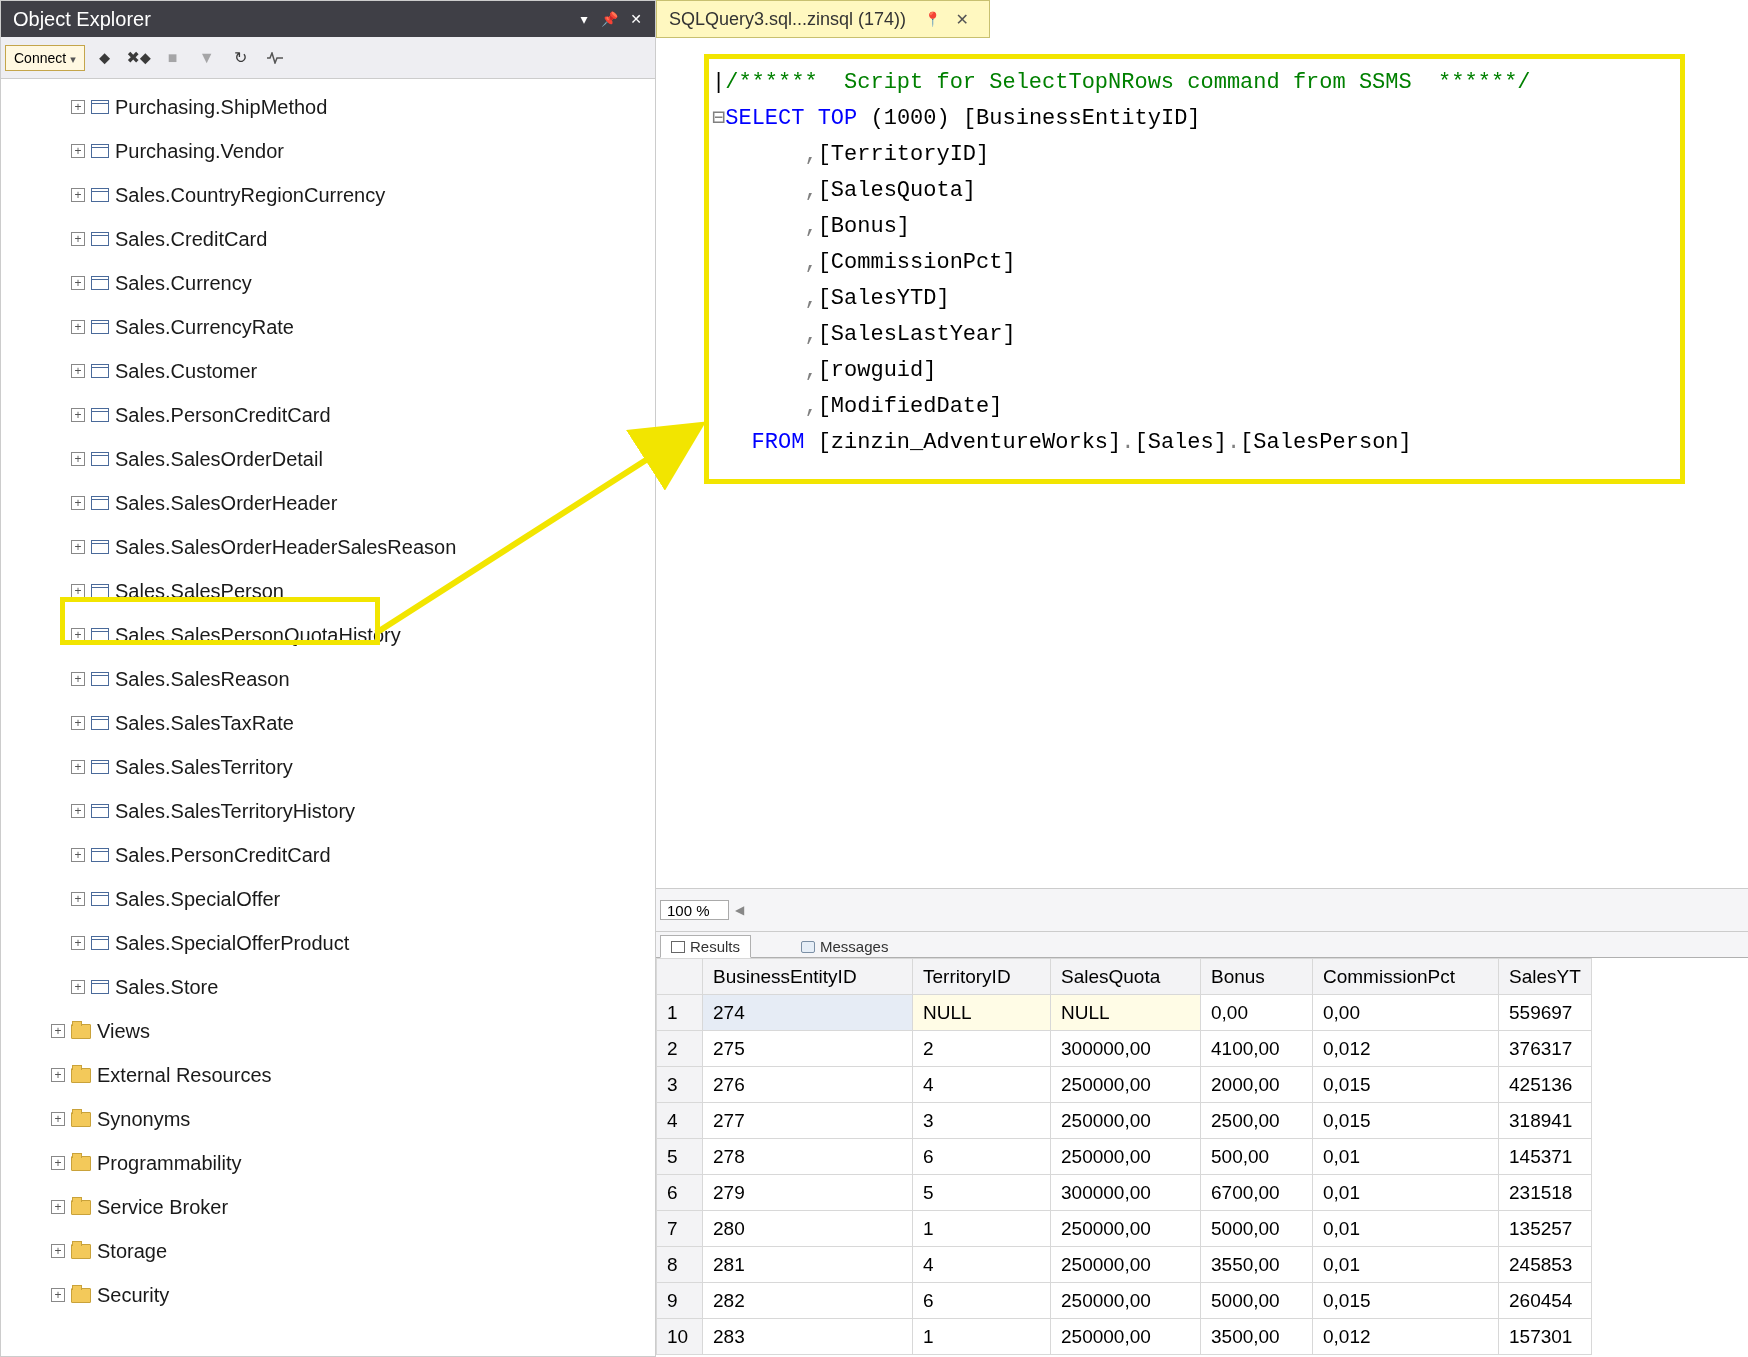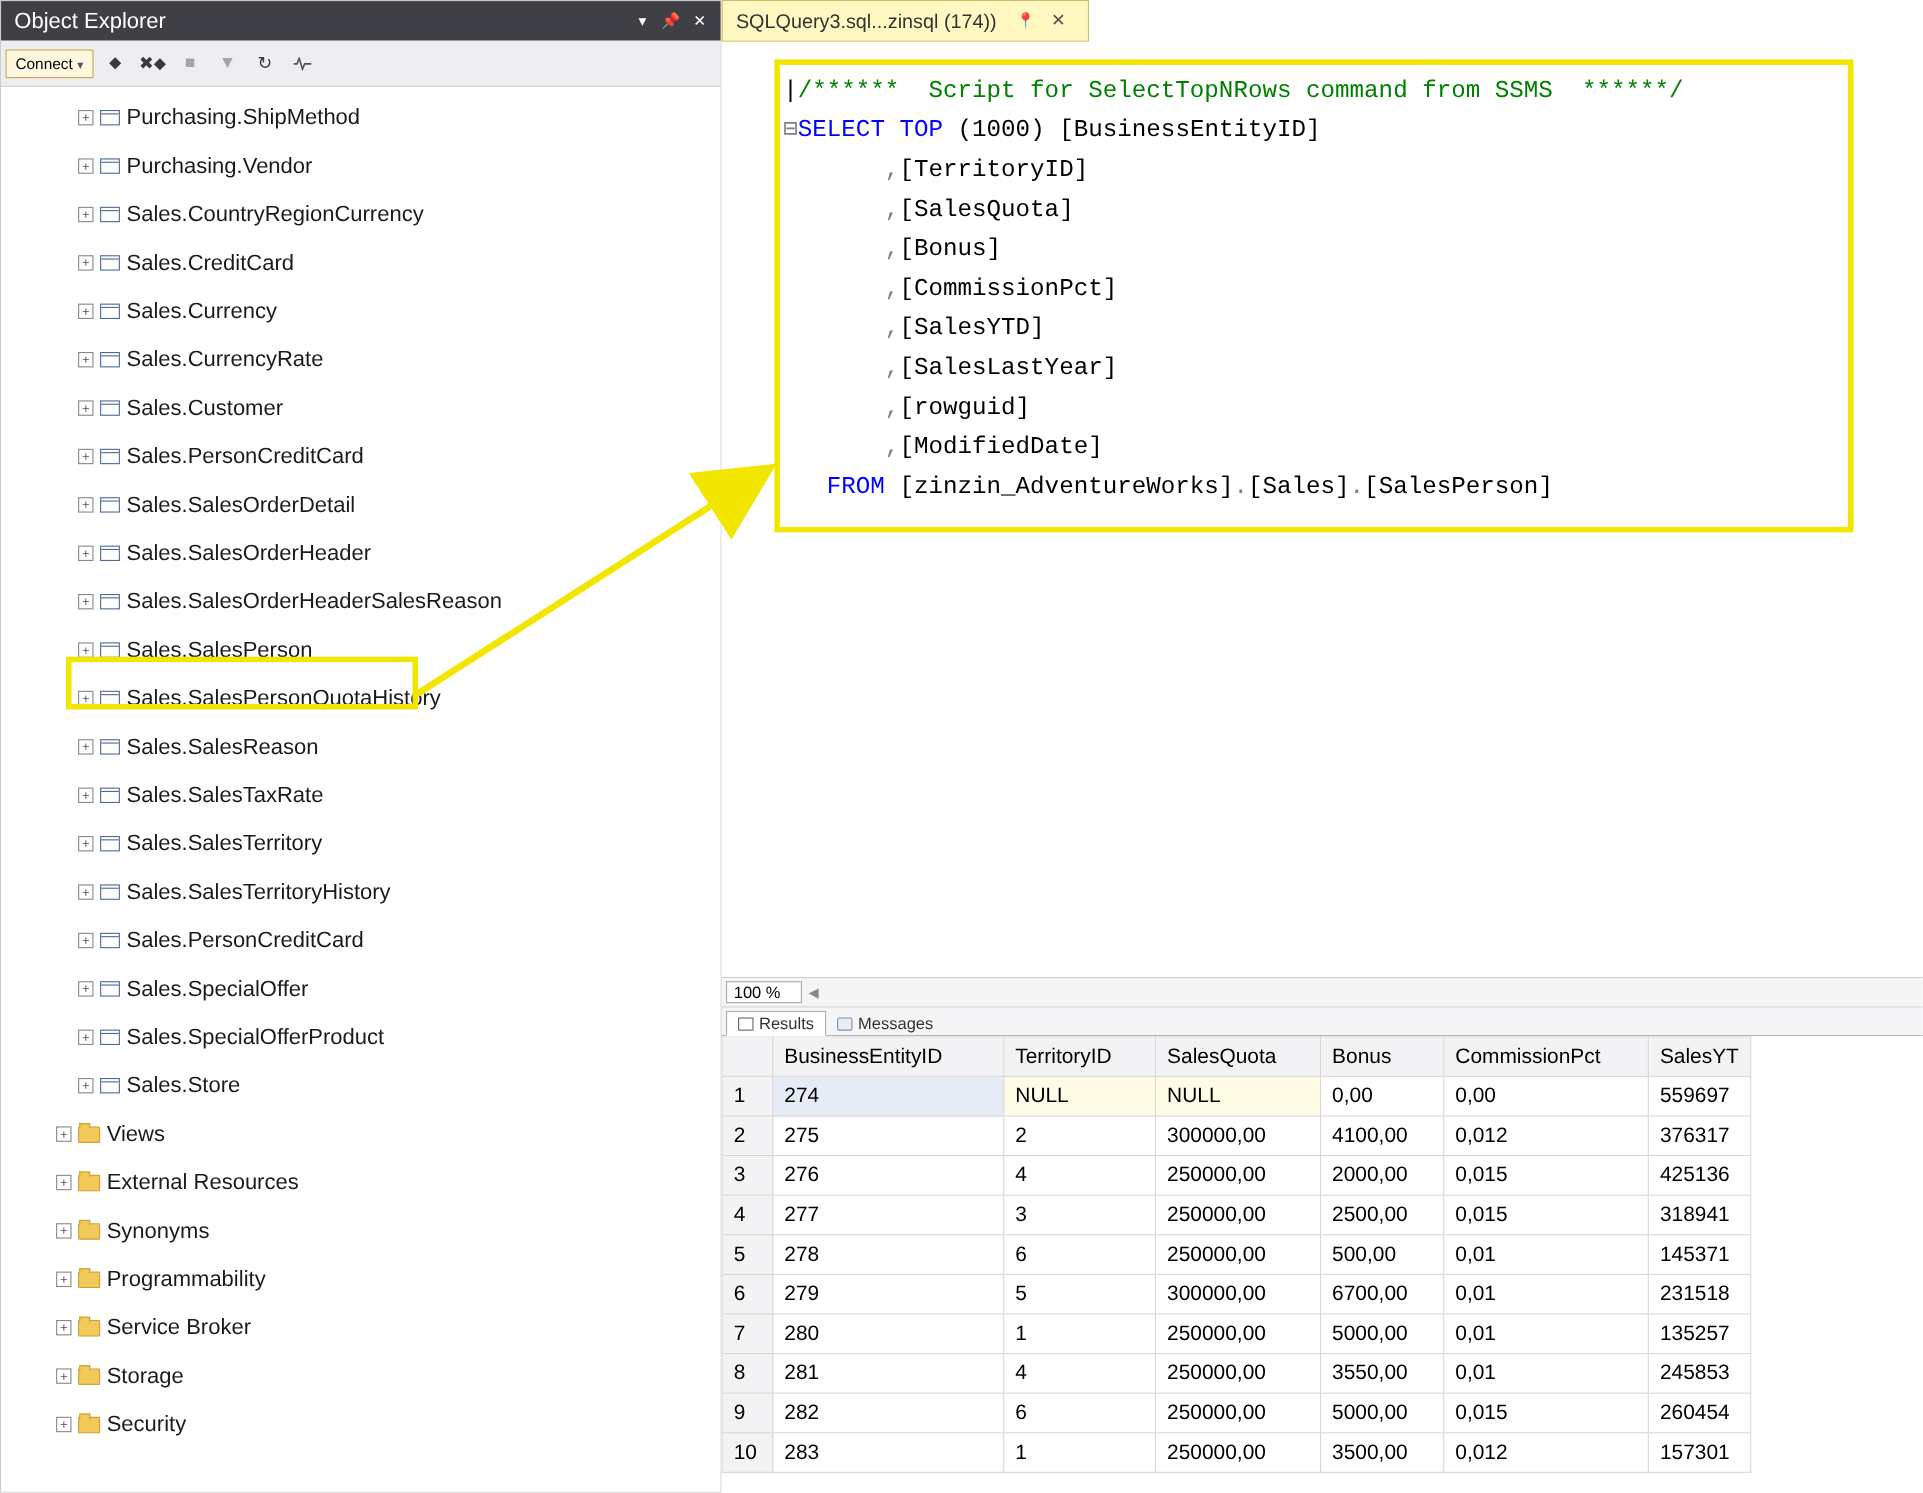--- a/index.html
+++ b/index.html
@@ -134,21 +134,21 @@
   font-family: Consolas, "Courier New", monospace;
   font-size: 22px;
   line-height: 36px;
   white-space: pre;
 }
 .c-comment { color: #008000; }
 .c-keyword { color: #0000ff; }
 .c-gray { color: #808080; }
 .c-black { color: #000; }
 .zoom-row {
-  height: 28px;
+  height: 44px;
   border-top: 1px solid #ccc;
   border-bottom: 1px solid #ccc;
   display: flex; align-items: center;
   padding-left: 4px;
   background: #f5f5f7;
   font-size: 15px;
 }
 .zoom-select {
   border: 1px solid #aaa; background: #fff;
   padding: 0 18px 0 6px;
@@ -156,20 +156,21 @@
   appearance: none; position: relative;
 }
 .zoom-caret { margin-left: -14px; pointer-events: none; font-size: 10px; color: #555; }
 .zoom-arrow { margin-left: 10px; color: #888; font-size: 12px; }
 .result-tabs {
   height: 26px;
   display: flex; align-items: flex-end;
   padding-left: 4px;
   background: #f5f5f7;
   border-bottom: 1px solid #b0b0b0;
+  gap: 40px;
 }
 .result-tab {
   padding: 2px 10px;
   display: flex; align-items: center;
   font-size: 15px; color: #333;
   cursor: pointer; gap: 5px;
 }
 .result-tab.active {
   background: #fff;
   border: 1px solid #b0b0b0;

